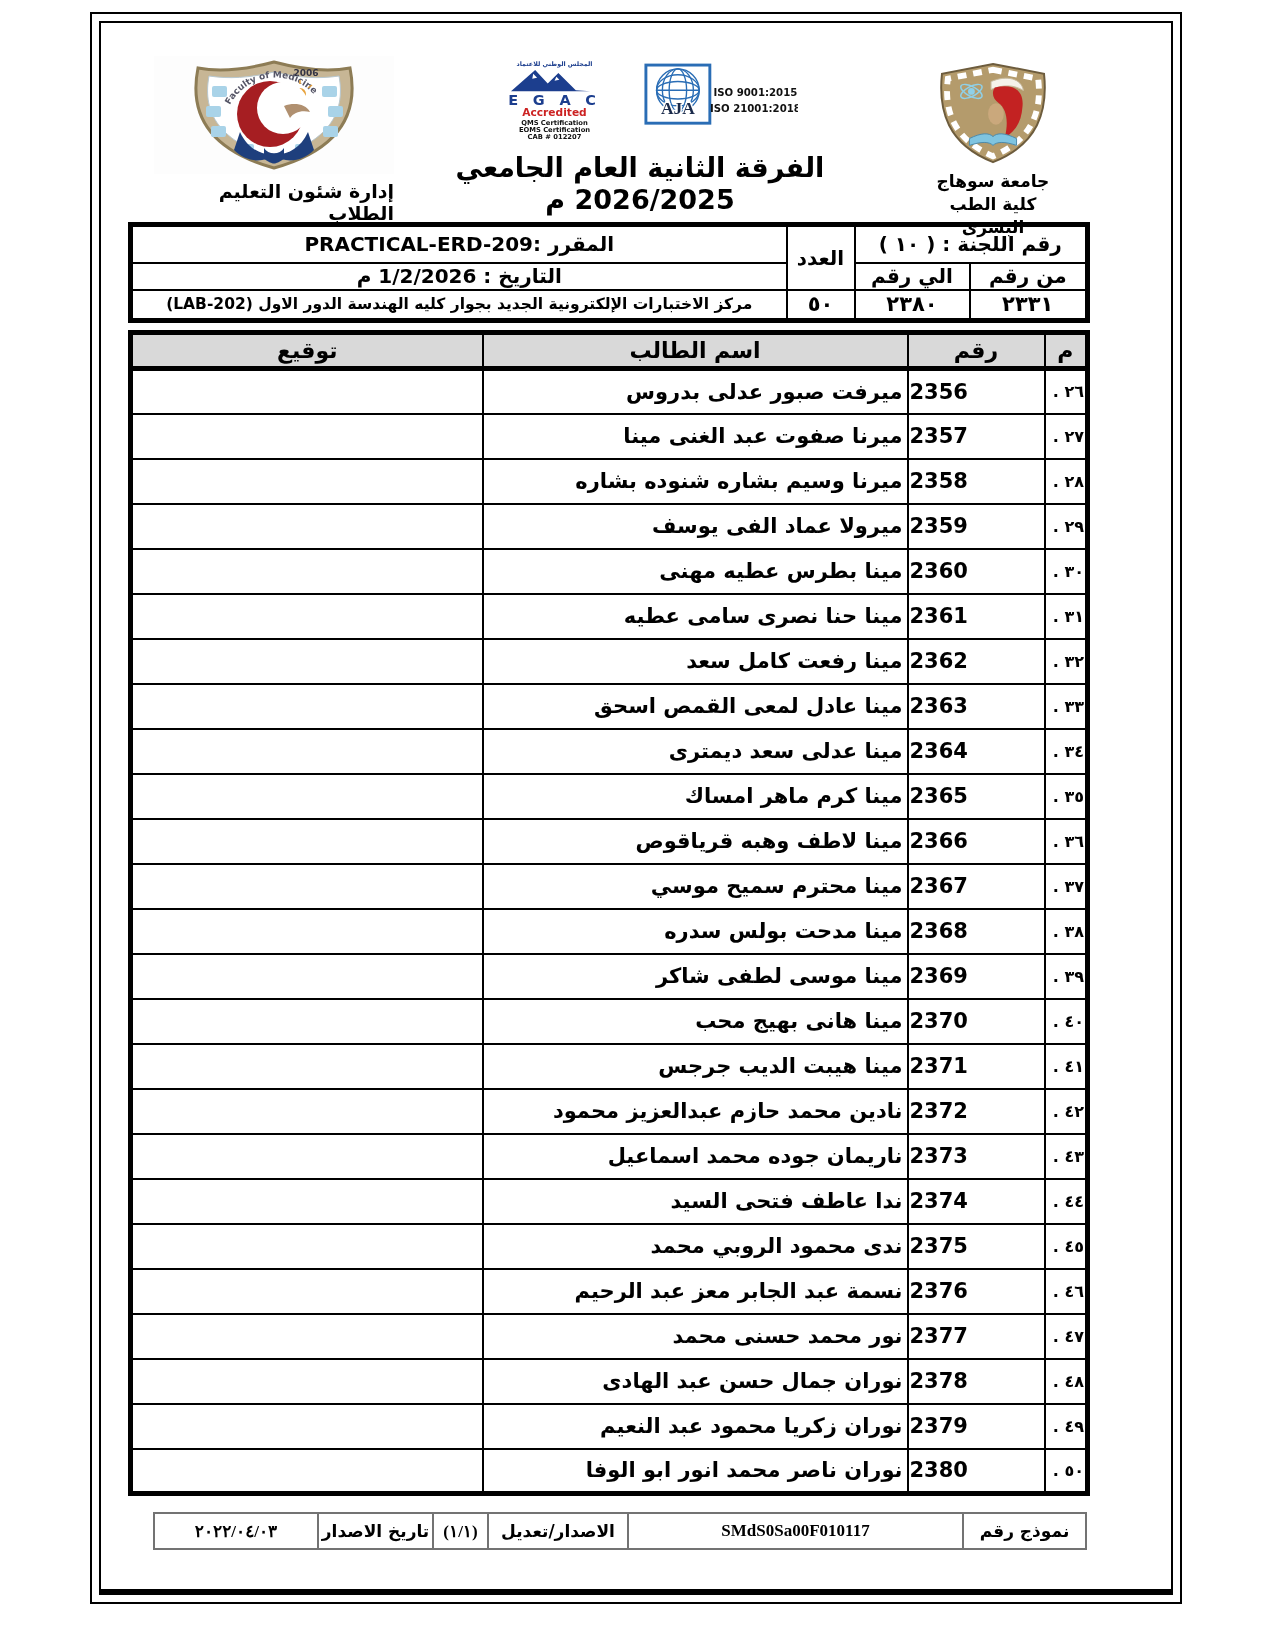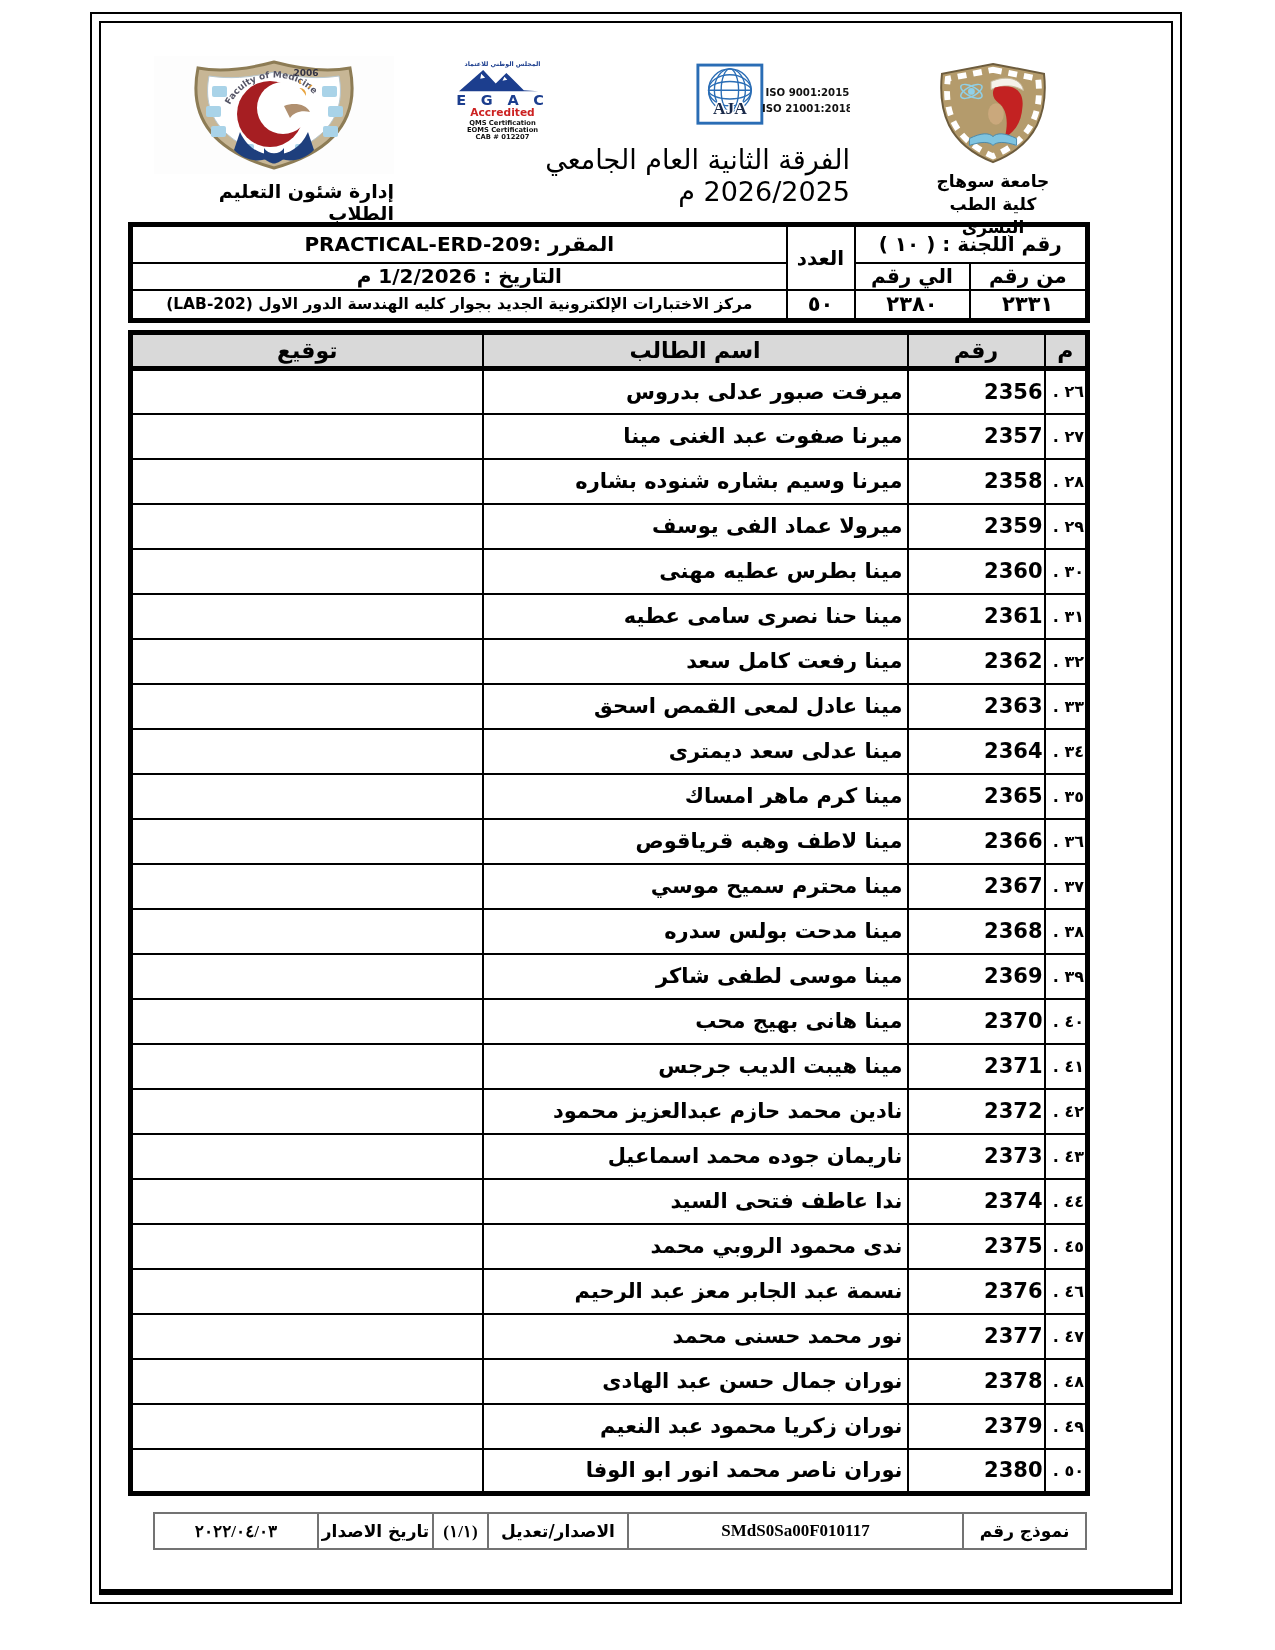--- a/index.html
+++ b/index.html
@@ -9,44 +9,44 @@
   }
   
   .page-frame{position:absolute;left:90px;top:12px;width:1092px;height:1592px;
     border:2px solid #000;box-sizing:border-box;padding:7px;}
   .page-frame-inner{width:100%;height:100%;box-sizing:border-box;
     border:2px solid #000;border-bottom-width:6px;}
   
   .hdr-left{position:absolute;left:148px;top:56px;width:246px;text-align:right;}
   .hdr-left .caption{font-size:19px;font-weight:bold;direction:rtl;margin-top:2px;}
   .hdr-center{position:absolute;left:430px;top:58px;width:420px;text-align:center;}
-  .cert-row{display:flex;justify-content:space-between;align-items:flex-start;gap:16px;}
+  .cert-row{display:flex;justify-content:center;align-items:flex-start;gap:16px;}
   .doc-title{font-size:30px;font-weight:bold;direction:rtl;margin-top:6px;line-height:1.1;}
-  .doc-subtitle{font-size:27px;font-weight:normal;direction:rtl;margin-top:4px;line-height:1.2;text-align:right;}
+  .doc-subtitle{font-size:27px;font-weight:bold;direction:rtl;margin-top:12px;line-height:1.2;}
   .hdr-right{position:absolute;left:918px;top:60px;width:150px;text-align:center;}
   .hdr-right .uni-line{font-size:17px;font-weight:bold;direction:rtl;line-height:1.35;}
   
   table{border-collapse:collapse;table-layout:fixed;}
   .info-table,.student-table{position:absolute;left:128px;width:957px;
     border:5px solid #000;direction:rtl;}
   .info-table{top:222px;}
   .info-table td{border:2px solid #000;text-align:center;font-weight:bold;
     vertical-align:middle;padding:0 6px;overflow:hidden;}
   .r1{height:38px;} .r2{height:27px;} .r3{height:31px;}
   .cell-course,.cell-date{font-size:20px;}
   .cell-loc{font-size:15.5px;}
   .cell-label{font-size:20px;}
   .cell-value{font-size:21px;}
   .student-table{top:330px;}
   .student-table th,.student-table td{border:2px solid #000;vertical-align:middle;overflow:hidden;}
   .student-table thead tr{height:36px;background:#d9d9d9;}
   .student-table thead th{font-size:22px;font-weight:bold;border-bottom:5px solid #000;}
   .student-table tbody tr{height:45px;background:#fff;}
   .serial-cell{font-size:16px;font-weight:bold;text-align:right;direction:rtl;}
-  .number-cell{font-size:21px;font-weight:bold;text-align:right;direction:ltr;}
+  .number-cell{font-size:21px;font-weight:bold;text-align:left;direction:ltr;}
   .name-cell{font-size:21px;font-weight:bold;text-align:right;padding-right:4px;direction:rtl;}
   .signature-cell{background:#fff;}
   .footer-table{position:absolute;left:153px;top:1512px;width:932px;
     border:2px solid #000;direction:rtl;}
   .footer-table td{border:2px solid #737373;height:32px;text-align:center;
     font-weight:bold;font-size:17px;vertical-align:middle;overflow:hidden;}
   .code-cell{font-family:"Liberation Serif",serif;font-size:20px;direction:ltr;}
   .serif-num{font-family:"Liberation Serif",serif;font-size:18px;}
   svg text{font-weight:bold;}
 </style>

